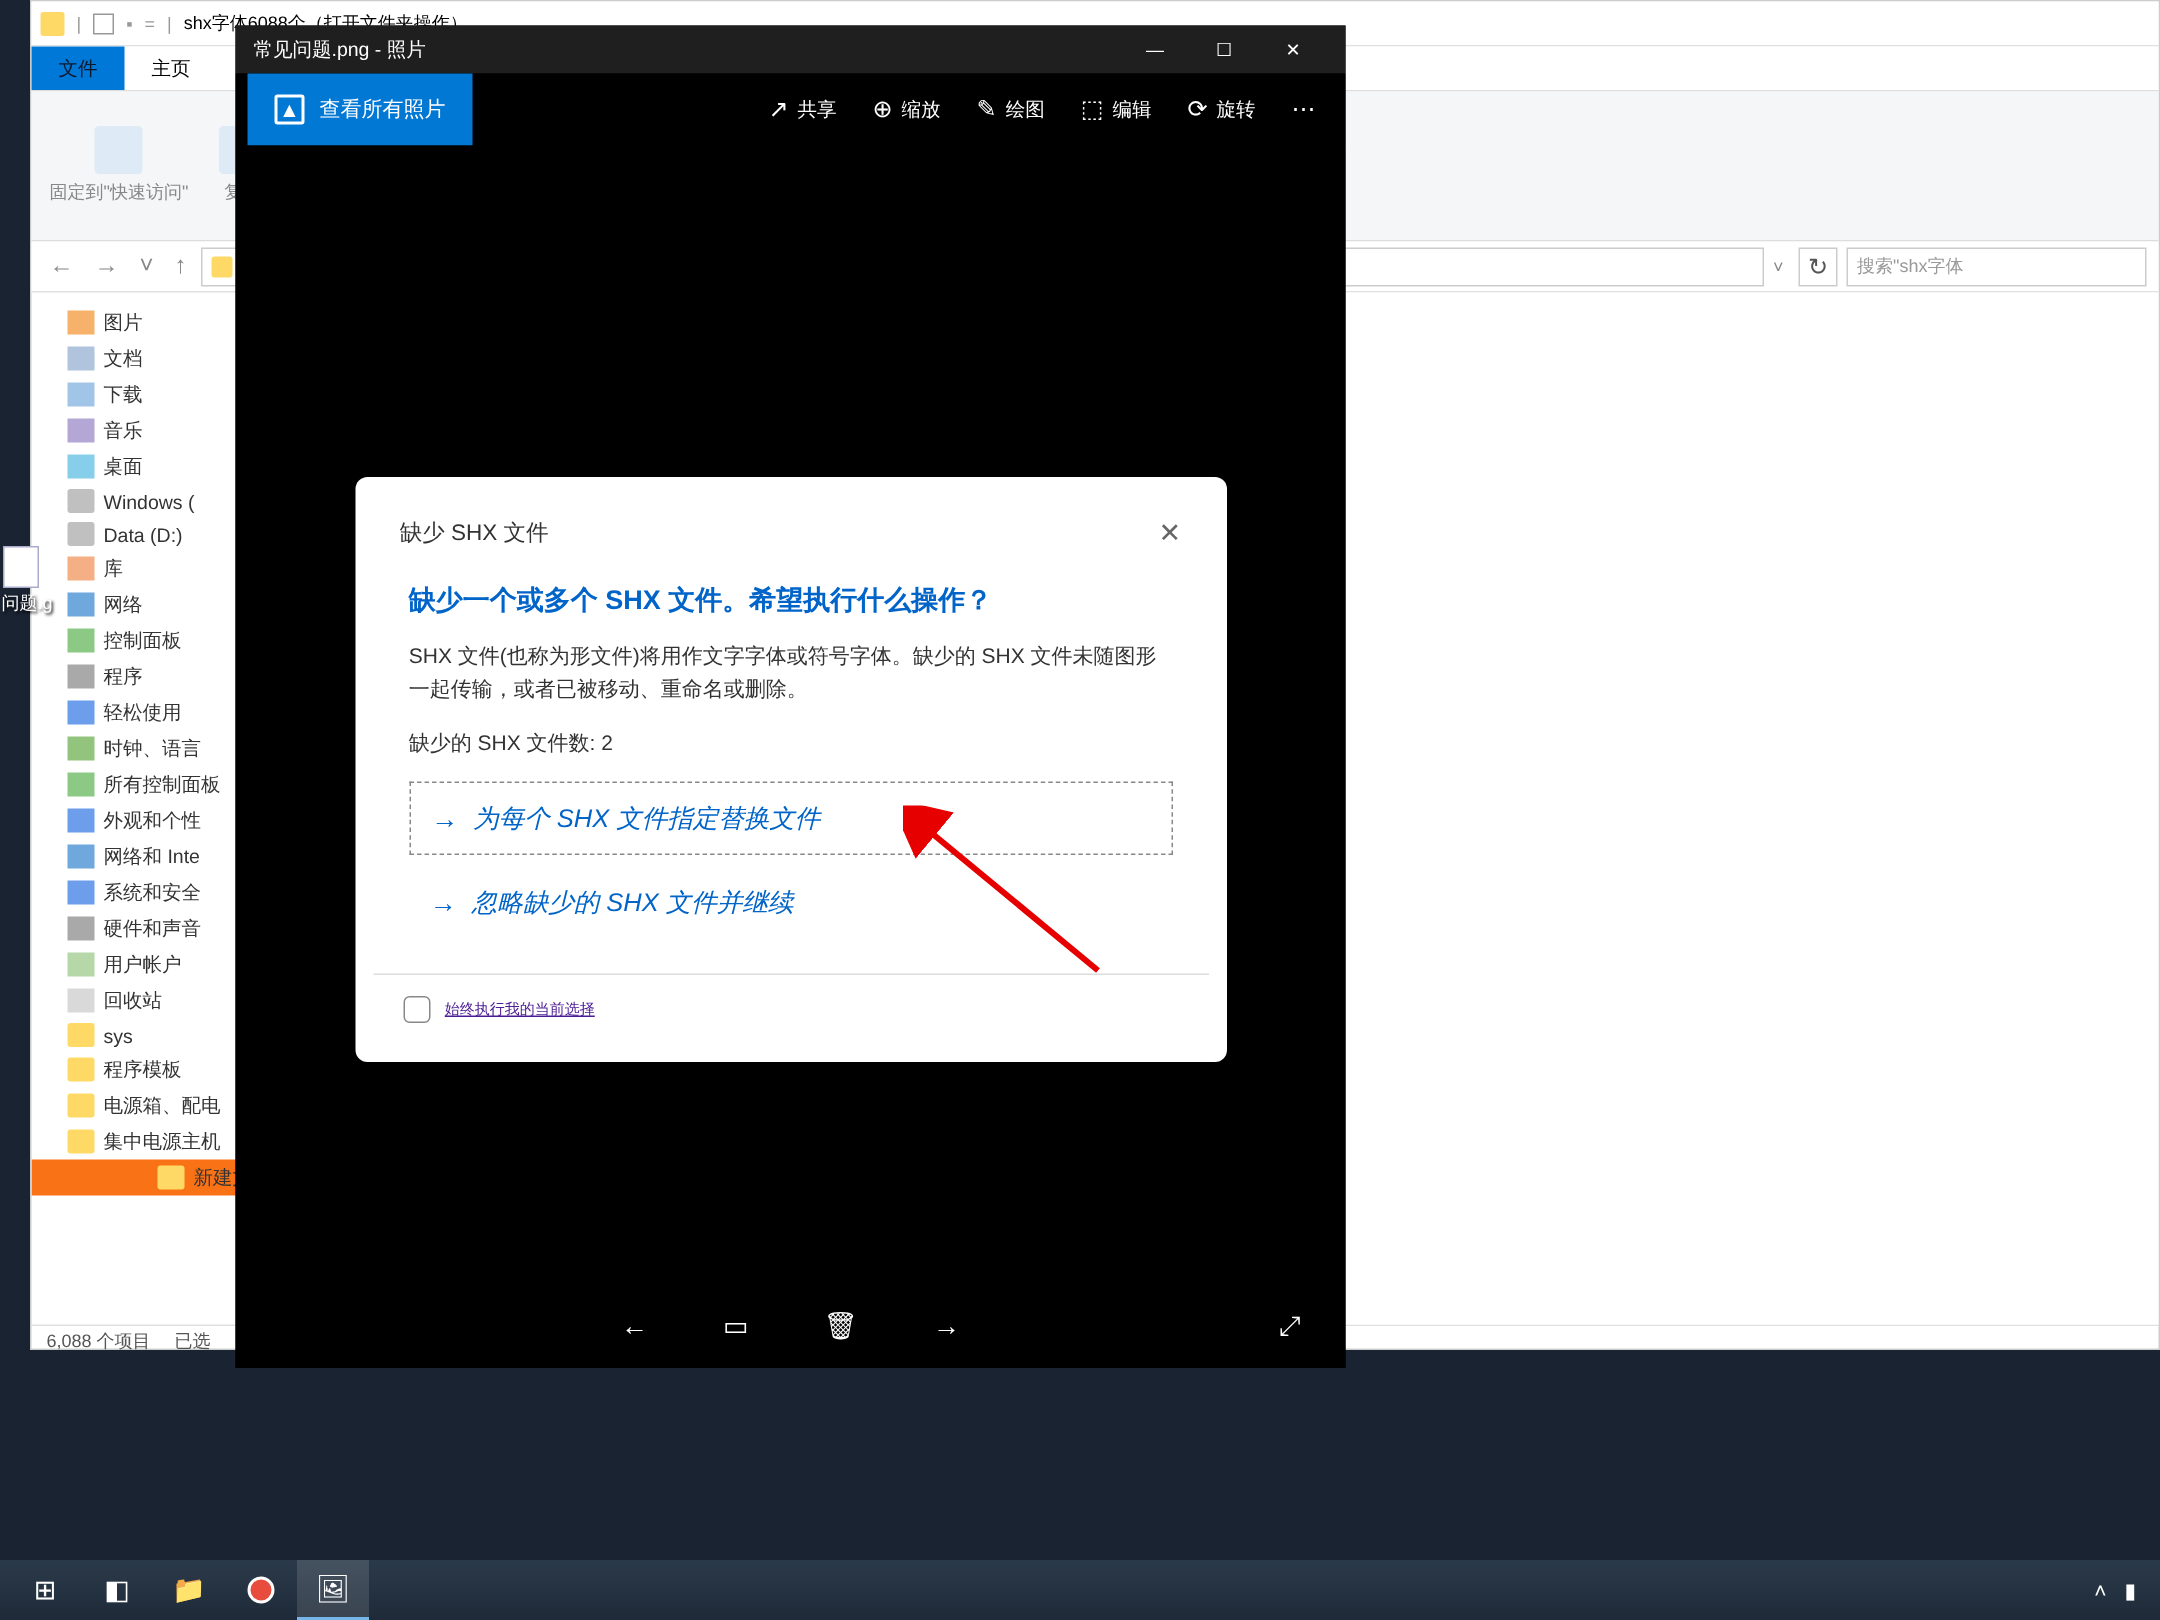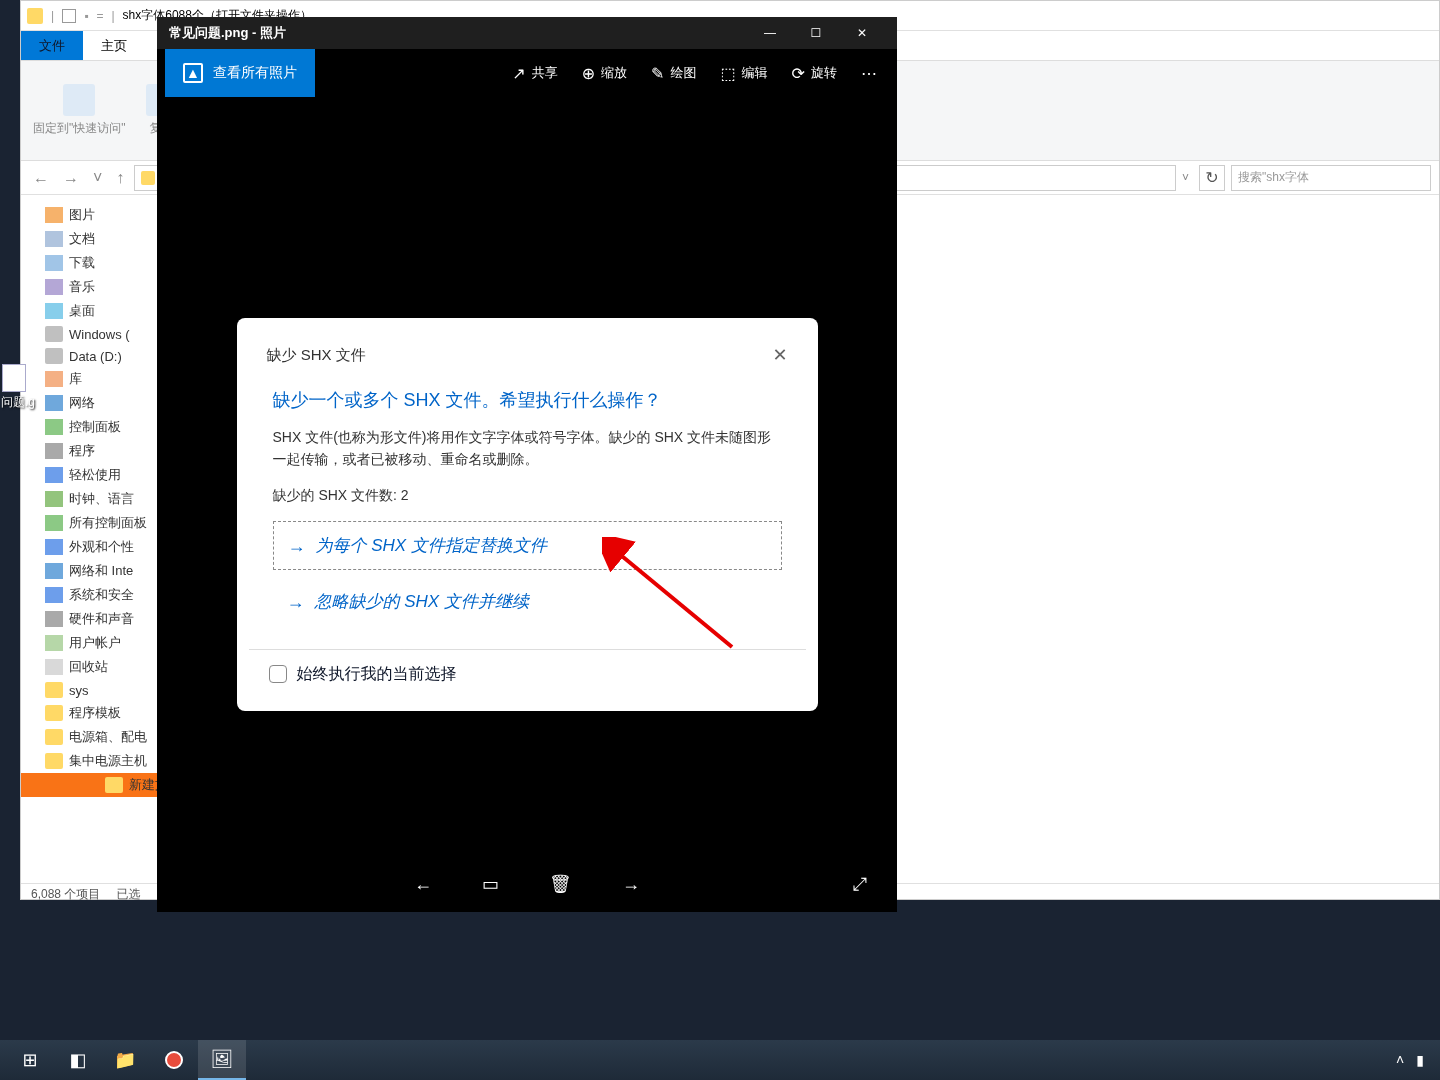--- a/index.html
+++ b/index.html
@@ -45,53 +45,53 @@
 .icon-blue { background: #6d9eeb; }
 .icon-green { background: #93c47d; }
 .icon-user { background: #b6d7a8; }
 .icon-trash { background: #d9d9d9; }
 
 .explorer-status { height: 22px; border-top: 1px solid #e0e0e0; display: flex; align-items: center; padding: 0 10px; font-size: 12px; color: #555; gap: 16px; }
 
 
 .photos-window { position: absolute; left: 157px; top: 17px; width: 740px; height: 895px; background: #000; display: flex; flex-direction: column; z-index: 10; }
 .photos-titlebar { height: 32px; background: #1f1f1f; color: #fff; display: flex; align-items: center; padding: 0 12px; font-size: 13px; }
-.photos-title-text { flex: 1; font-weight: bold; }
+.photos-title-text { flex: 1; }
 .win-ctrl { width: 46px; height: 32px; display: flex; align-items: center; justify-content: center; color: #fff; font-size: 12px; }
 
 .photos-toolbar { height: 48px; background: #000; display: flex; align-items: center; padding: 0 8px; }
 .view-all { background: #0078d4; color: #fff; height: 48px; display: flex; align-items: center; gap: 10px; padding: 0 18px; font-size: 14px; }
 .view-all-icon { width: 20px; height: 20px; border: 2px solid #fff; border-radius: 2px; display: flex; align-items: center; justify-content: center; }
 .toolbar-spacer { flex: 1; }
 .toolbar-btn { color: #fff; display: flex; align-items: center; gap: 6px; padding: 8px 12px; font-size: 13px; }
 .toolbar-btn-icon { font-size: 16px; }
 
 .photos-canvas { flex: 1; background: #000; display: flex; align-items: center; justify-content: center; position: relative; }
 .photos-bottom { height: 56px; background: #000; display: flex; align-items: center; justify-content: center; gap: 50px; color: #fff; font-size: 18px; position: relative; }
 .bottom-icon { cursor: pointer; }
 .fullscreen-icon { position: absolute; right: 30px; }
 
 
 .dialog { width: 581px; background: #fff; border-radius: 8px; padding: 12px; position: absolute; top: 221px; box-shadow: 0 4px 20px rgba(0,0,0,0.3); }
 .dialog-header { display: flex; align-items: center; padding: 14px 18px; font-size: 15px; color: #333; }
 .dialog-close { margin-left: auto; font-size: 18px; color: #666; cursor: pointer; }
 .dialog-body { padding: 8px 24px 16px 24px; }
-.dialog-question { color: #0064c8; font-size: 18px; font-weight: 400; margin-bottom: 14px; }
+.dialog-question { color: #0064c8; font-size: 18px; font-weight: 700; margin-bottom: 14px; }
 .dialog-desc { font-size: 14px; color: #333; line-height: 1.6; margin-bottom: 16px; }
 .dialog-count { font-size: 14px; color: #333; margin-bottom: 16px; }
 .dialog-option { border: 1px solid #ccc; padding: 12px 14px; display: flex; align-items: flex-start; gap: 10px; cursor: pointer; margin-bottom: 8px; }
 .dialog-option.focused { border: 1px dashed #888; }
 .dialog-option.plain { border: none; }
 .opt-arrow { color: #0064c8; font-size: 18px; margin-top: 2px; }
 .opt-content { flex: 1; font-style: italic; }
 .opt-title { color: #0064c8; font-size: 17px; }
 .opt-sub { color: #0064c8; font-size: 13px; margin-top: 4px; }
 .dialog-footer { border-top: 1px solid #ddd; padding: 14px 20px; display: flex; align-items: center; gap: 10px; }
 .footer-chk { width: 18px; height: 18px; border: 1.5px solid #888; border-radius: 4px; }
-.footer-lbl { font-size: 16px; color: #0f172a; }
+.footer-lbl { font-size: 10px; color: #4c1d95; text-decoration: underline; }
 
 
 .red-arrow { position: absolute; pointer-events: none; z-index: 20; }
 
 
 .taskbar { position: absolute; bottom: 0; left: 0; right: 0; height: 40px; background: linear-gradient(180deg, #2b3a4a 0%, #1e2a38 100%); display: flex; align-items: center; padding: 0 6px; color: #fff; z-index: 50; }
 .taskbar-item { width: 48px; height: 40px; display: flex; align-items: center; justify-content: center; font-size: 18px; }
 .taskbar-item.active { background: rgba(255,255,255,0.12); border-bottom: 2px solid #76b6e8; }
 .taskbar-spacer { flex: 1; }
 .tray { display: flex; align-items: center; gap: 12px; padding: 0 10px; font-size: 14px; }

